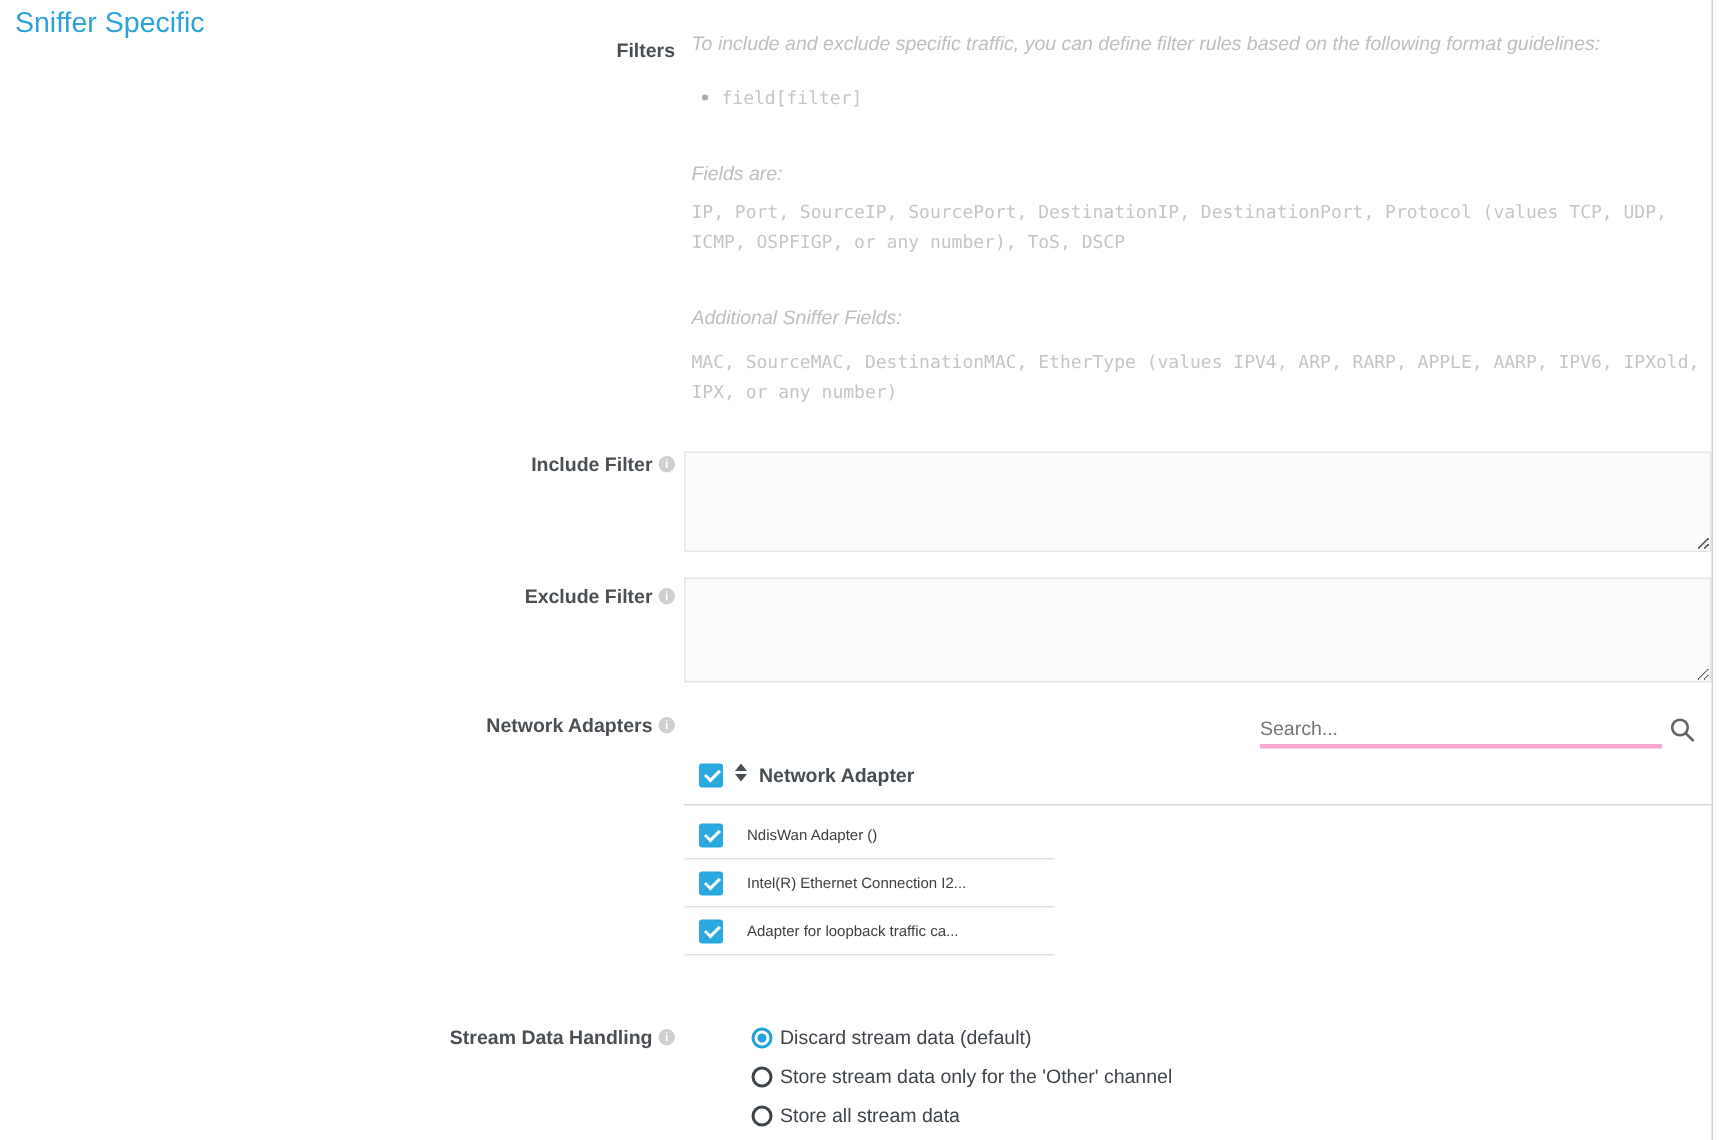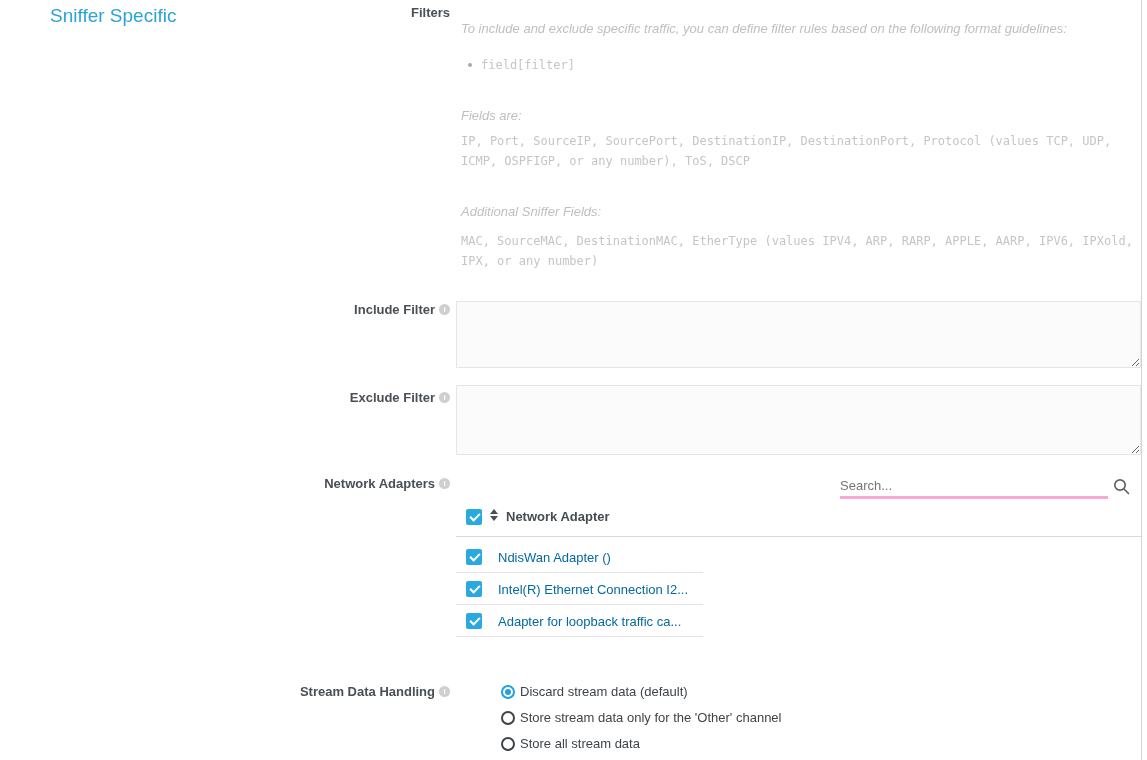--- a/index.html
+++ b/index.html
@@ -8,21 +8,21 @@
     font-family: "Liberation Sans", sans-serif;
     width: 1147px; height: 760px;
     position: relative;
     overflow: hidden;
     color: #4a4f54;
   }
   .page { position: absolute; inset: 0; }
 
   .page-title {
     position: absolute; left: 10px; top: 5px;
-    font-size: 19px; font-weight: 400; color: #2ba3d9; margin-left: 40px;
+    font-size: 19px; font-weight: 400; color: #2ba3d9;
   }
 
   
   .field-label {
     position: absolute; left: 0; width: 450px;
     display: flex; justify-content: flex-end; align-items: center; gap: 4px;
     font-size: 13px; font-weight: 700; color: #4a4f54;
   }
   .info-icon {
     width: 11px; height: 11px; border-radius: 50%;
@@ -98,21 +98,21 @@
     display: flex; align-items: flex-start; gap: 8px;
   }
   .adapter-header-label { font-size: 13px; font-weight: 700; color: #454c52; }
   .header-sep { position: absolute; left: 456px; top: 536px; width: 685px; height: 1px; background: #d9d9d9; }
 
   .adapter-row {
     position: absolute; left: 466px; width: 238px;
     display: flex; align-items: center; gap: 16px;
   }
   .adapter-name {
-    font-size: 13px; color: #0369a1; white-space: nowrap; overflow: hidden;
+    font-size: 10px; color: #404040; white-space: nowrap; overflow: hidden;
   }
   .row-sep { position: absolute; left: 456px; width: 247px; height: 1px; background: #e3e3e3; }
 
   
   .radio-row {
     position: absolute; left: 465px;
     display: flex; align-items: center; gap: 5px; cursor: pointer; padding-left: 36px;
   }
   .radio {
     width: 14px; height: 14px; border-radius: 50%;
@@ -129,21 +129,21 @@
     position: absolute; top: 0; bottom: 0; left: 1141px; width: 1px; background: #d4d4d4;
   }
 </style>
 </head>
 <body>
 
 <div class="page">
 
   <div class="page-title">Sniffer Specific</div>
 
-  <div class="field-label" style="top: 5px;">
+  <div class="field-label" style="top: 26px;">
     <span>Filters</span>
   </div>
   <div class="help-italic" style="top: 21px;">To include and exclude specific traffic, you can define filter rules based on the following format guidelines:</div>
   <div class="bullet-row" style="top: 58px;">
     <span class="bullet-dot"></span>
     <span class="mono-inline">field[filter]</span>
   </div>
   <div class="help-italic" style="top: 108px;">Fields are:</div>
   <div class="help-mono" style="top: 131px;">IP, Port, SourceIP, SourcePort, DestinationIP, DestinationPort, Protocol (values TCP, UDP, ICMP, OSPFIGP, or any number), ToS, DSCP</div>
   <div class="help-italic" style="top: 204px;">Additional Sniffer Fields:</div>

